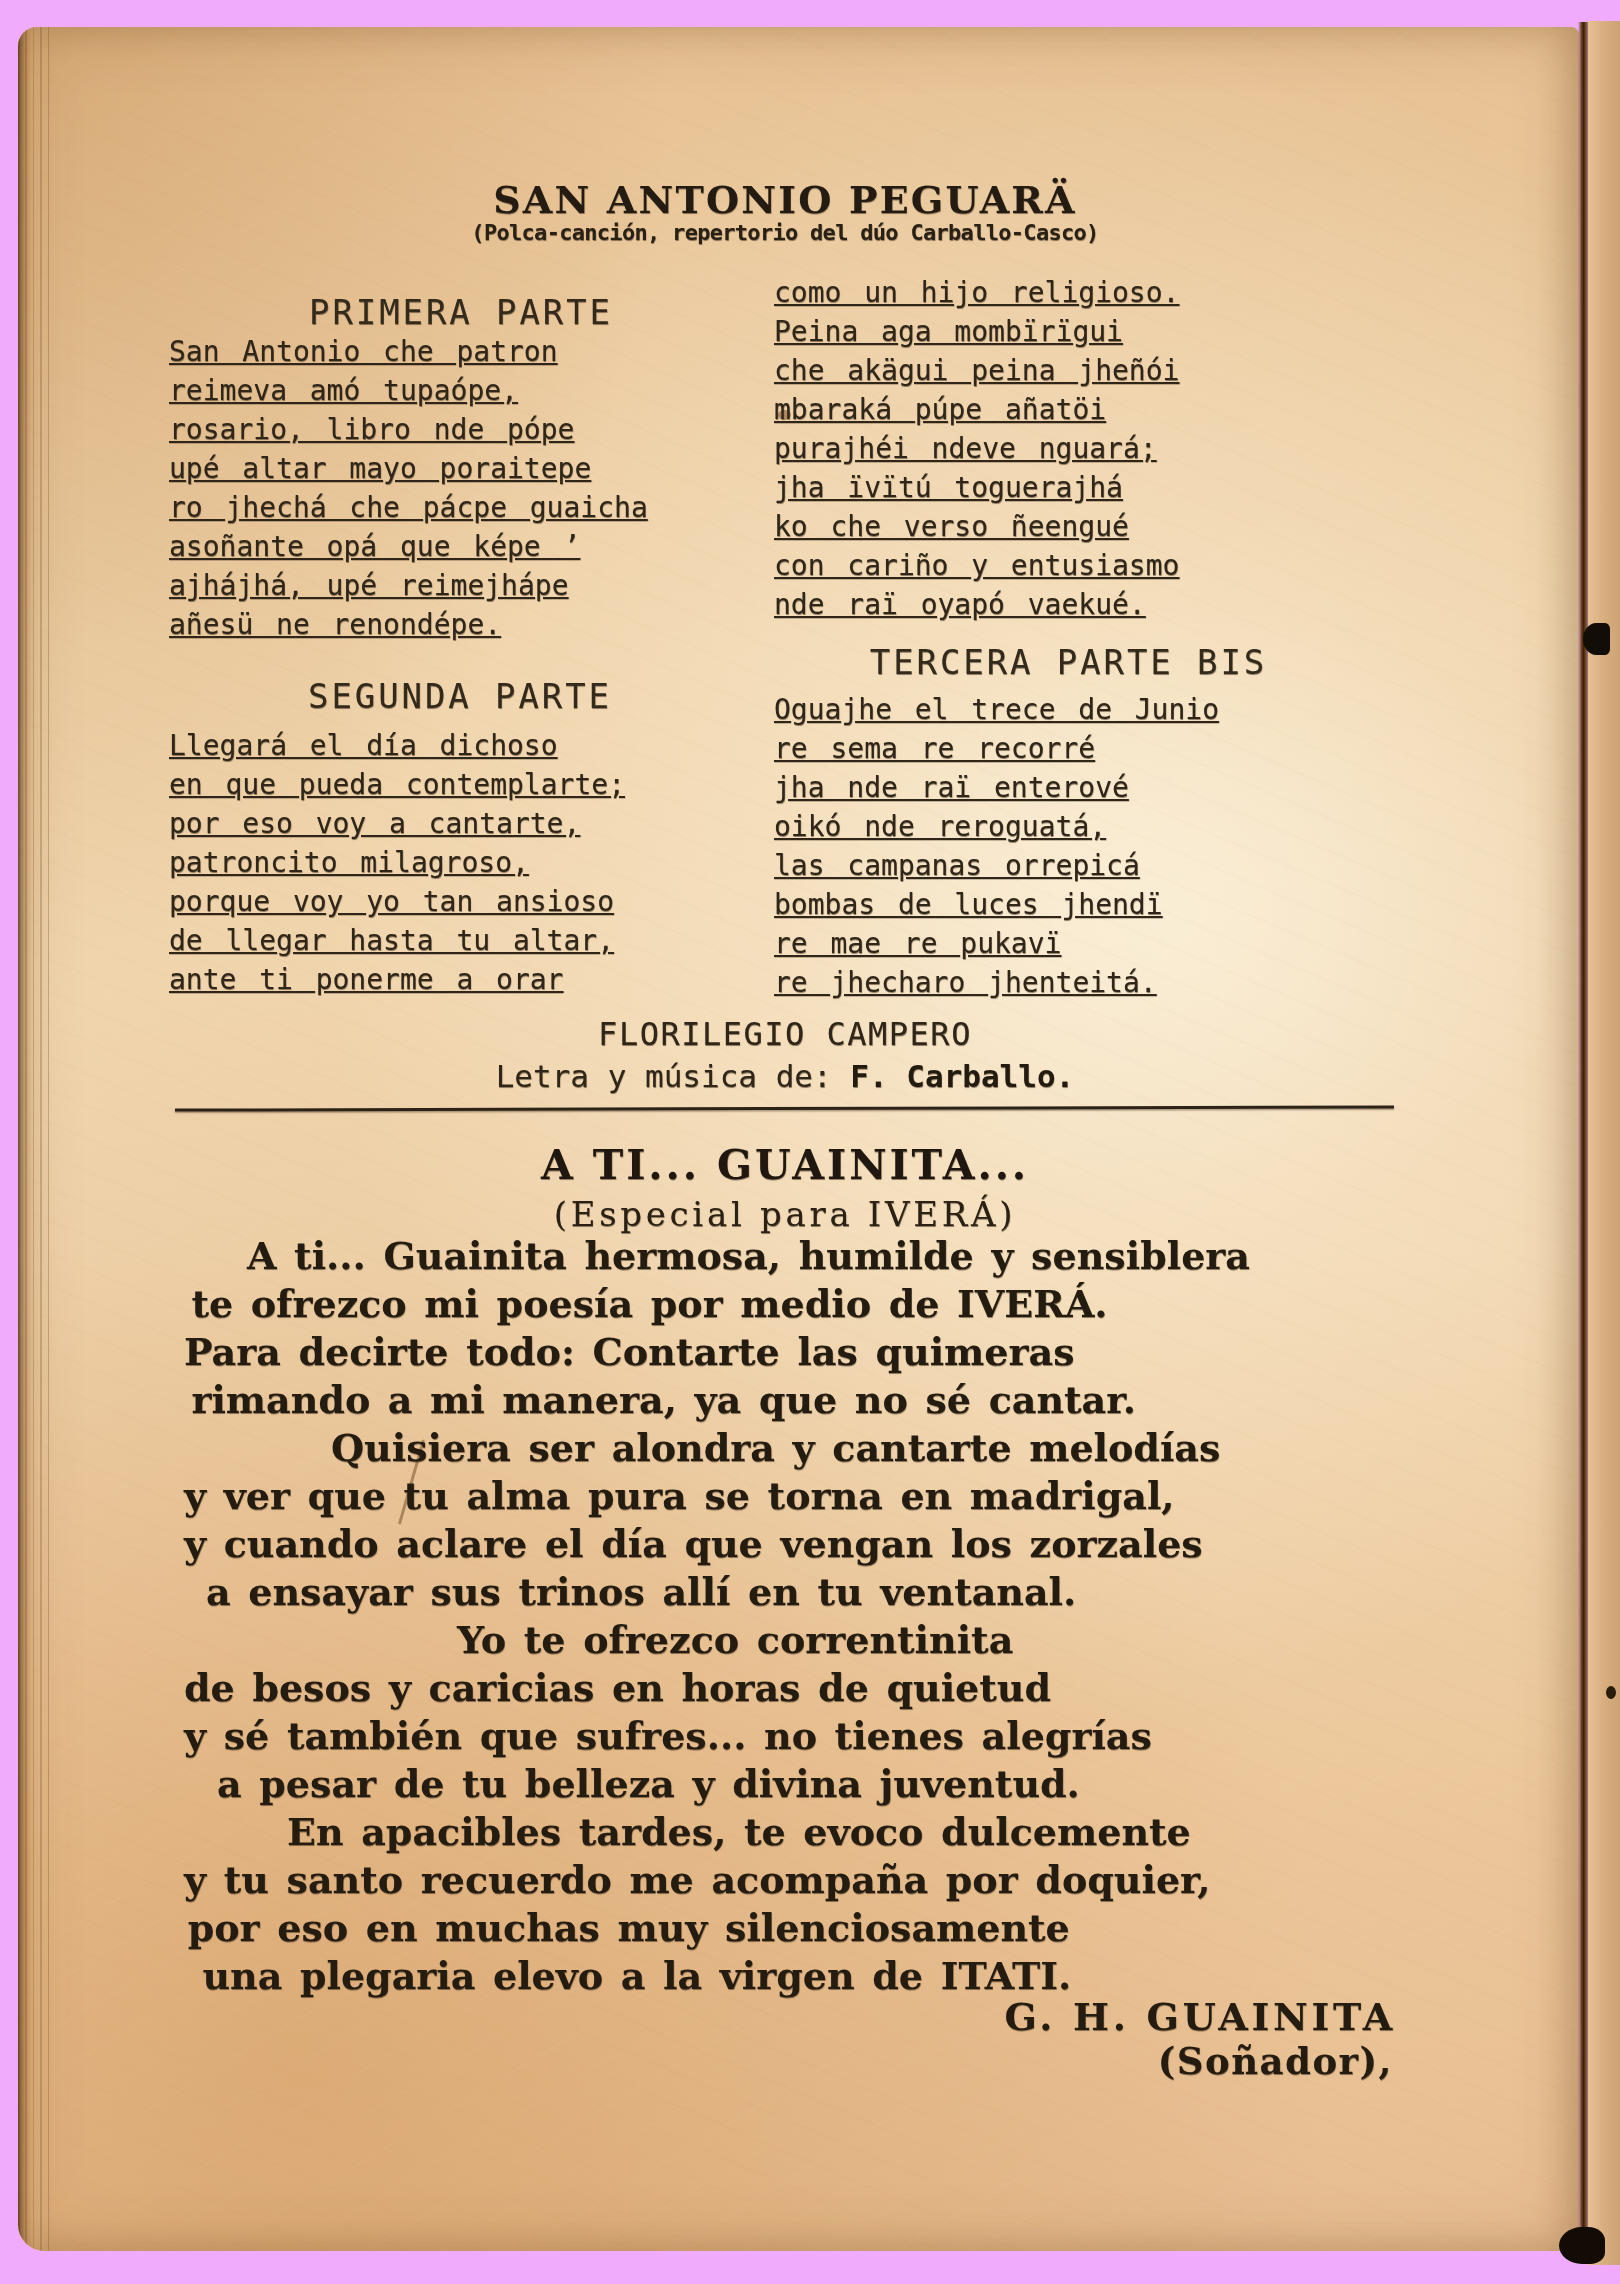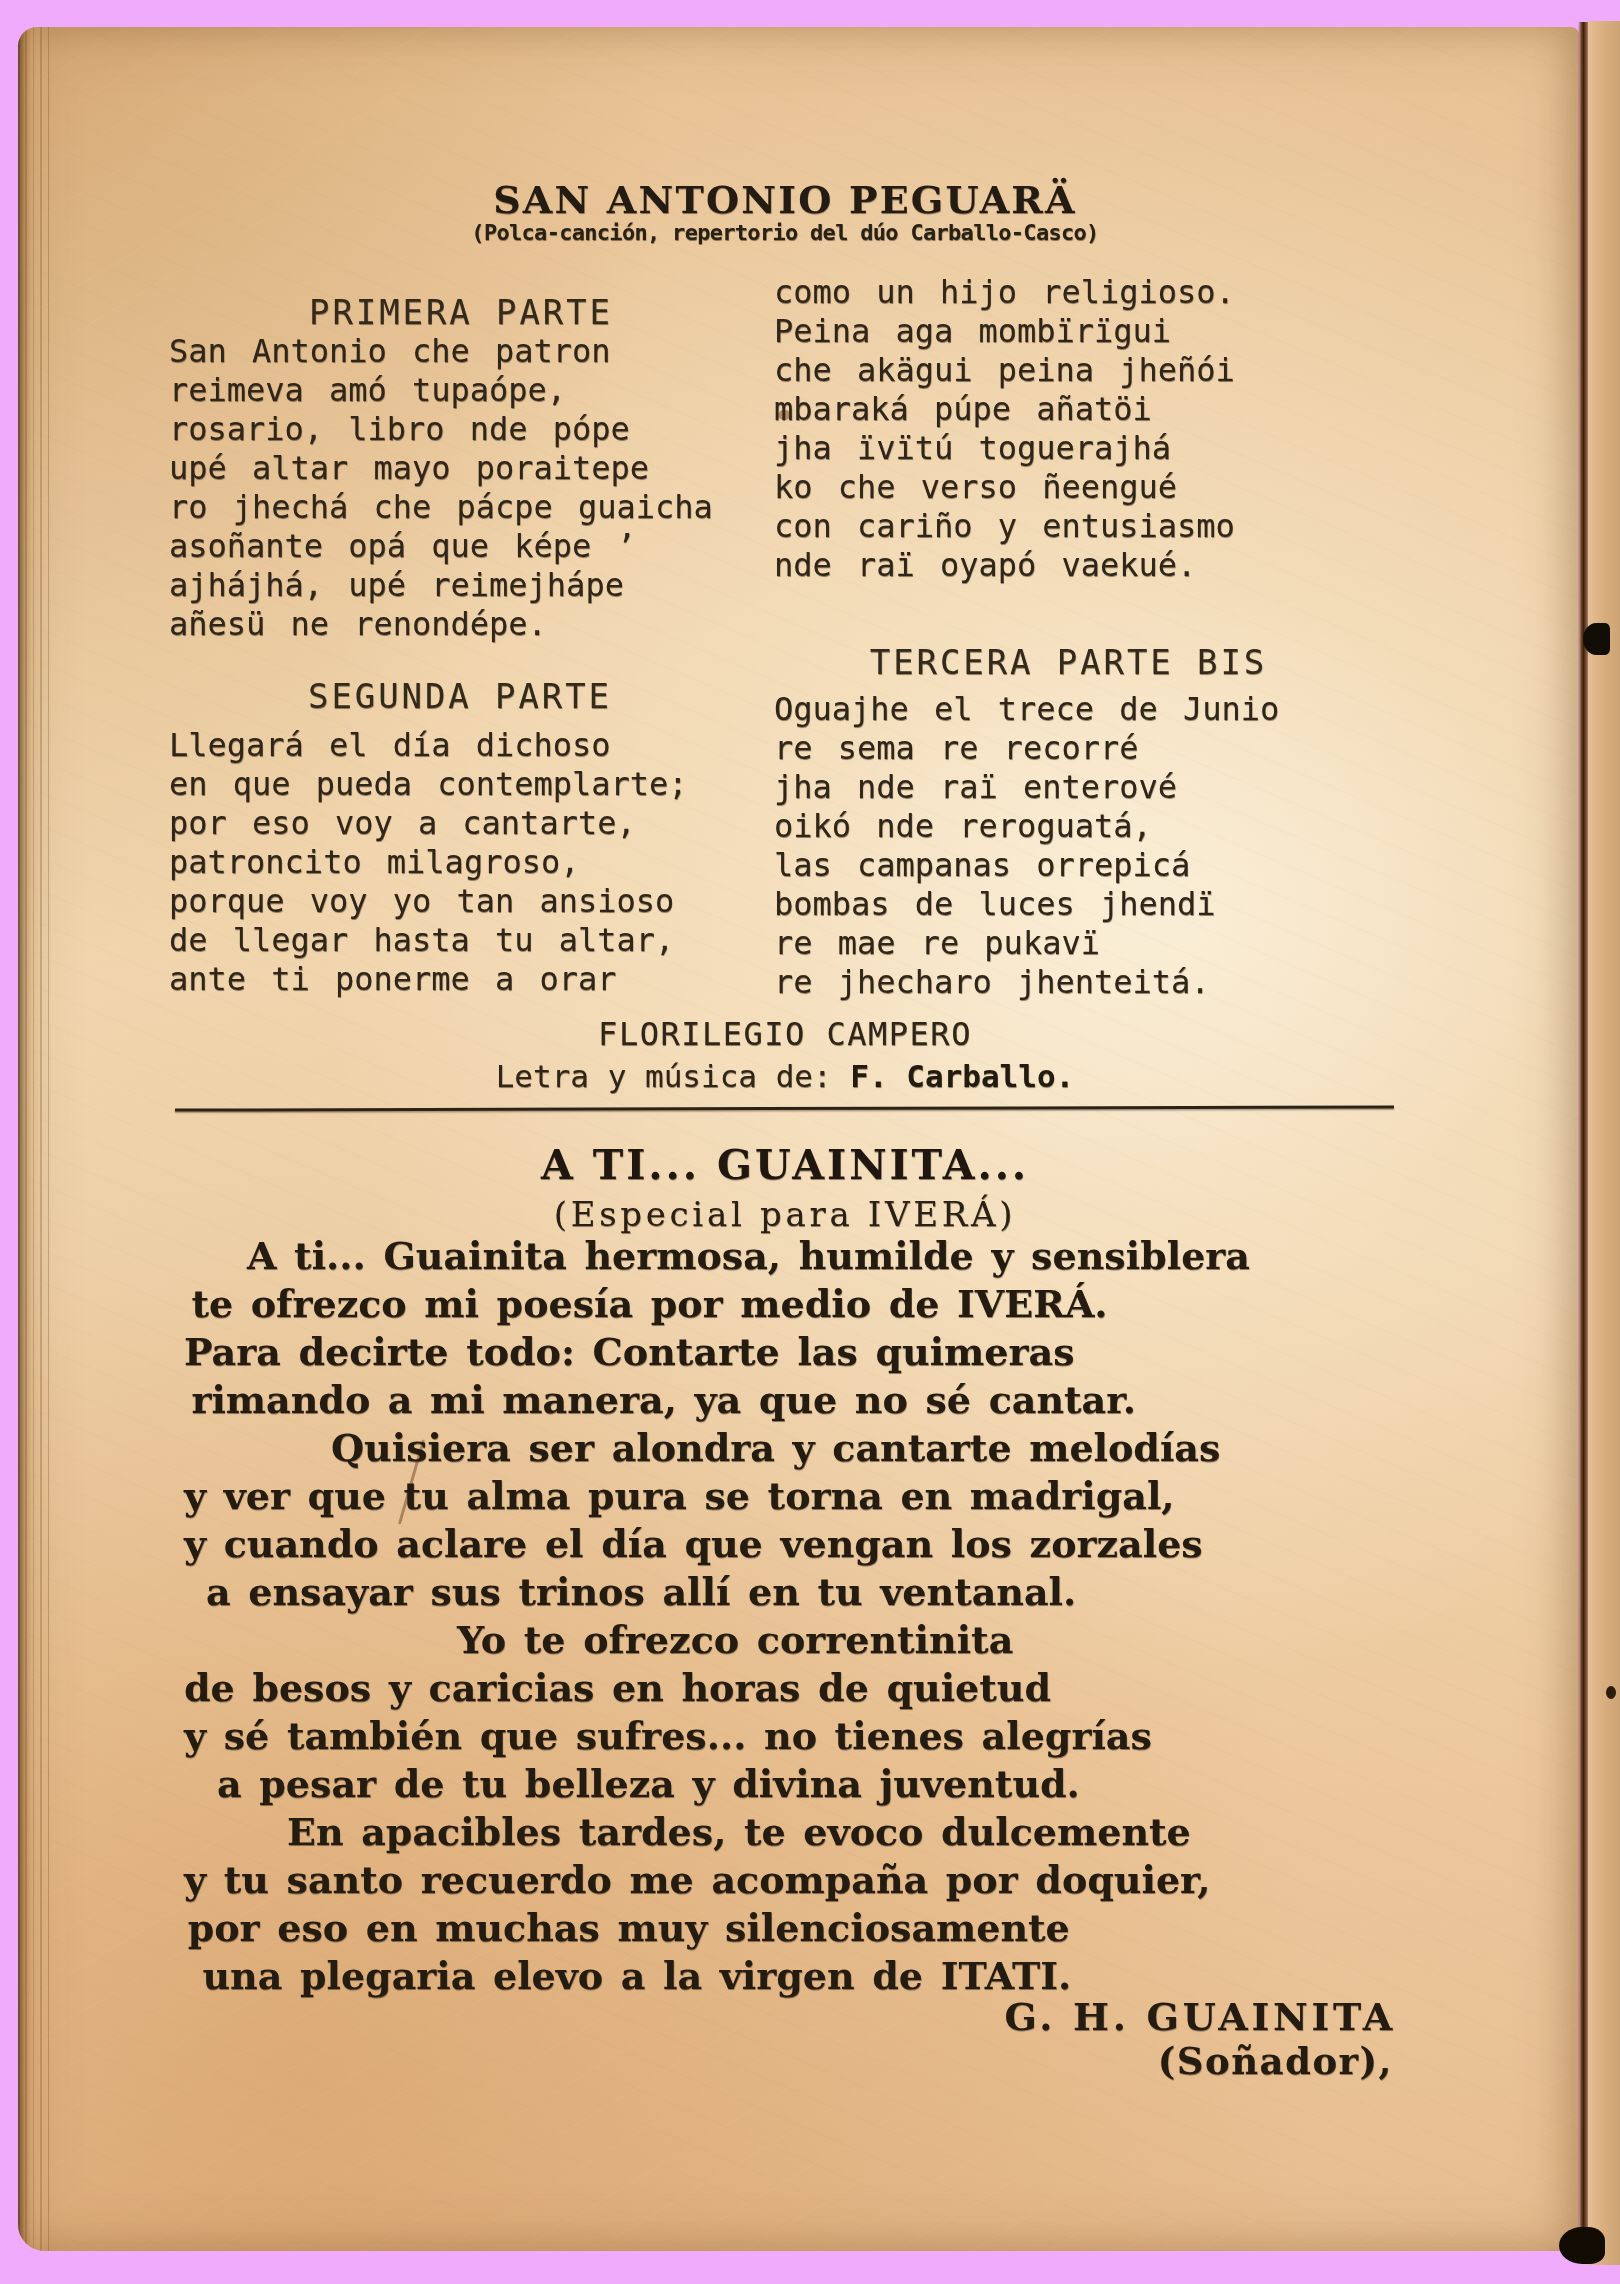--- a/index.html
+++ b/index.html
@@ -41,21 +41,21 @@
   .center{text-align:center;}
   .mono{font-family:"DejaVu Sans Mono","Liberation Mono",monospace;}
   .serif{font-family:"DejaVu Serif","Liberation Serif",serif;}
 
   .song-title{left:177px;top:177px;width:1216px;font-size:38px;font-weight:bold;
       letter-spacing:2.2px;color:#241c12;font-family:"DejaVu Serif",serif;}
   .song-subtitle{left:177px;top:220px;width:1216px;font-size:22px;font-weight:bold;
       letter-spacing:-0.7px;color:#2a2115;}
 
   .col-head{font-size:34px;letter-spacing:2.9px;color:#332a1c;}
-  .stanza .line{line-height:39px;font-size:32px;word-spacing:5.9px;}
+  .stanza .line{line-height:39px;font-size:28px;word-spacing:5.9px;text-decoration:underline;}
   #p1-head{left:170px;top:292px;width:582px;}
   #p1{left:169px;top:332px;width:589px;}
   #p2-head{left:169px;top:676px;width:582px;}
   #p2{left:169px;top:726px;width:589px;}
   #cont{left:774px;top:273px;width:604px;}
   #p3-head{left:774px;top:642px;width:589px;}
   #p3{left:774px;top:690px;width:604px;}
 
   .collection{left:177px;top:1015px;width:1216px;font-size:32px;letter-spacing:1.5px;color:#2f2619;}
   .credit{left:177px;top:1058px;width:1216px;font-size:31px;color:#2f2619;}
@@ -113,20 +113,21 @@
       <div class="line">porque voy yo tan ansioso</div>
       <div class="line">de llegar hasta tu altar,</div>
       <div class="line">ante ti ponerme a orar</div>
     </div>
 
   <div class="t stanza mono" id="cont">
       <div class="line">como un hijo religioso.</div>
       <div class="line">Peina aga mombïrïgui</div>
       <div class="line">che akägui peina jheñói</div>
       <div class="line">mbaraká púpe añatöi</div>
+      <div class="line">purajhéi ndeve nguará;</div>
       <div class="line">jha ïvïtú toguerajhá</div>
       <div class="line">ko che verso ñeengué</div>
       <div class="line">con cariño y entusiasmo</div>
       <div class="line">nde raï oyapó vaekué.</div>
     </div>
 
   <div class="t center col-head mono" id="p3-head">TERCERA PARTE BIS</div>
   <div class="t stanza mono" id="p3">
       <div class="line">Oguajhe el trece de Junio</div>
       <div class="line">re sema re recorré</div>

